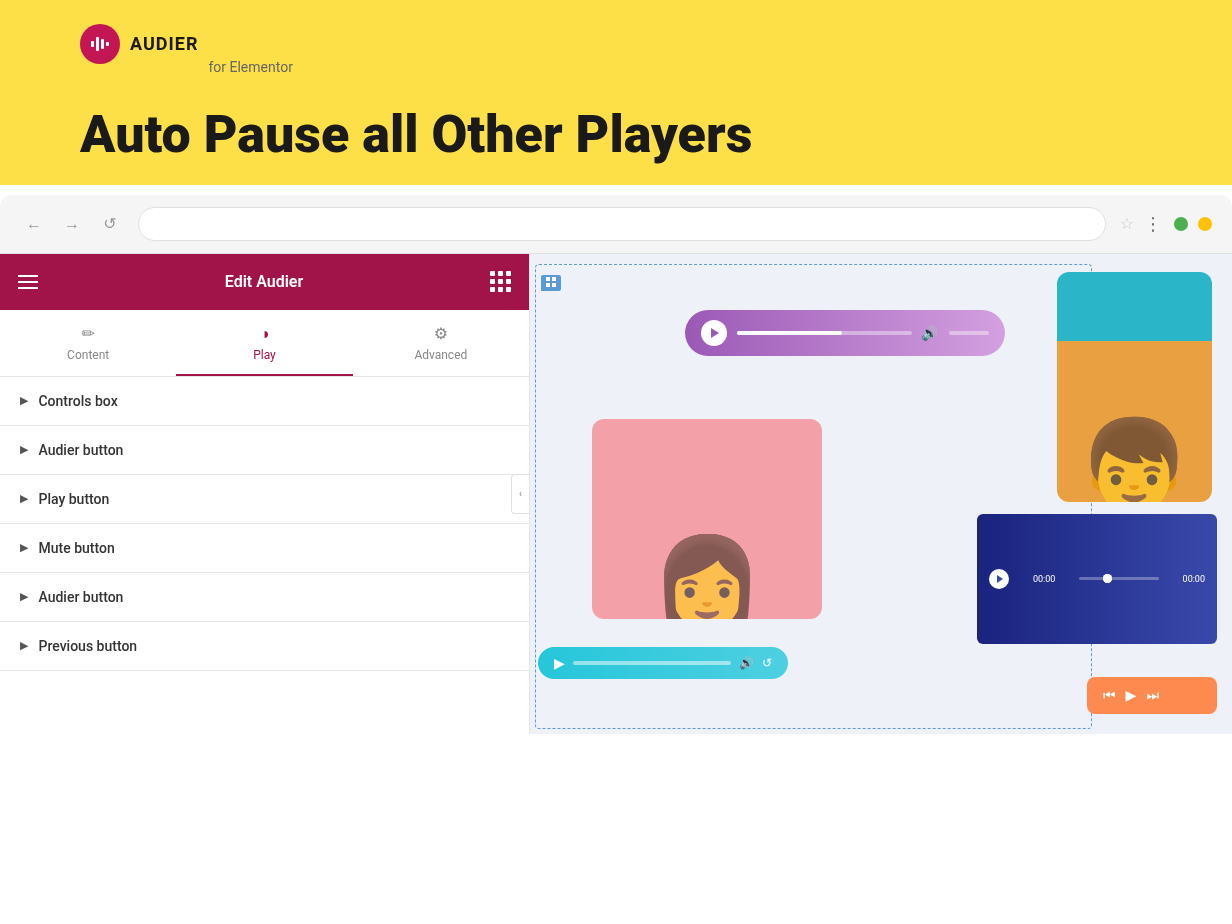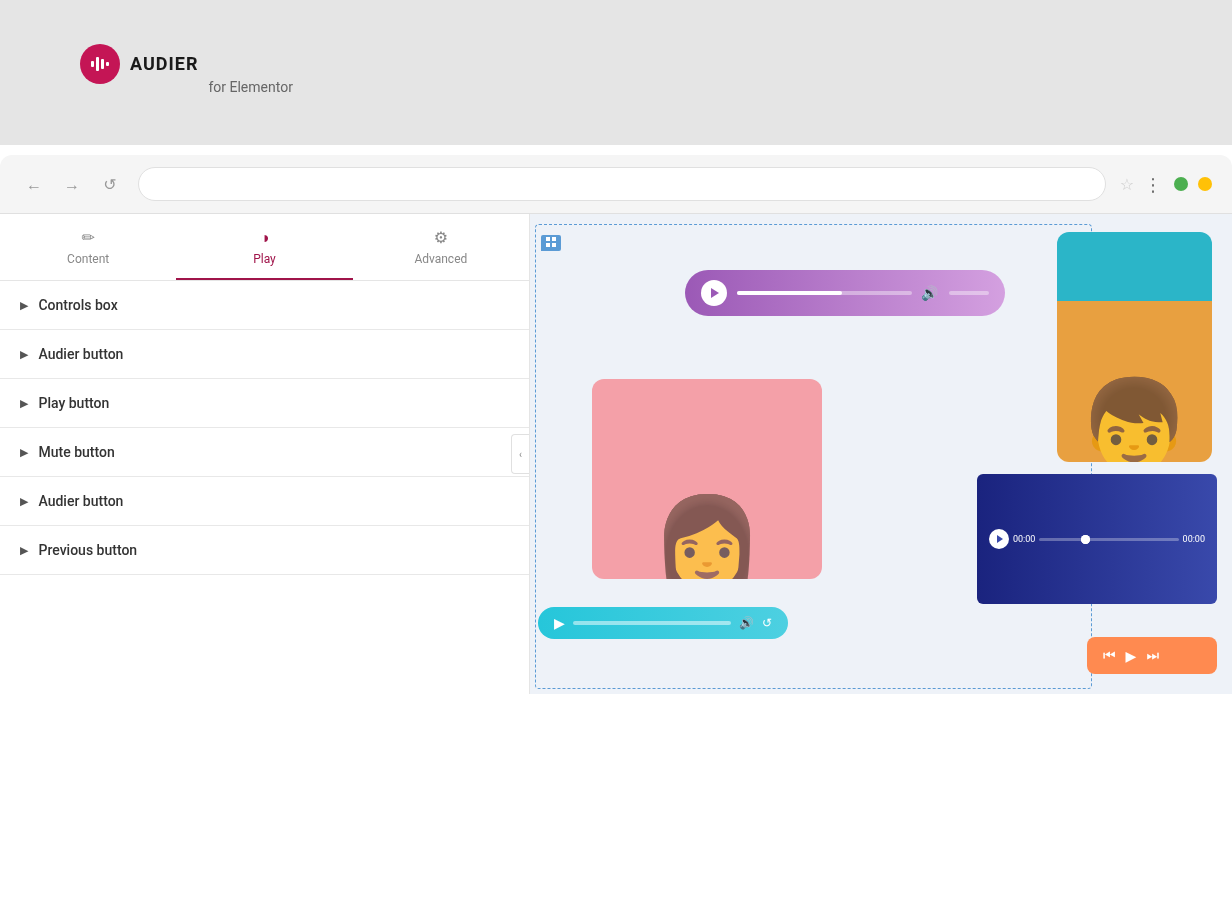--- a/index.html
+++ b/index.html
@@ -6,22 +6,22 @@
     body {
       font-family: -apple-system, BlinkMacSystemFont, 'Segoe UI', Roboto, sans-serif;
       background: #fff;
       width: 1232px;
       min-height: 924px;
       overflow: hidden;
     }
 
     
     .header {
-      padding: 32px 80px 20px 80px;
-      background: #e5e5e5;
+      padding: 12px 80px 20px 80px;
+      background: #fde047;
     }
     .brand {
       display: flex;
       align-items: center;
       gap: 10px;
       margin-bottom: 30px;
     }
     .brand-logo {
       width: 40px;
       height: 40px;
@@ -326,21 +326,21 @@
     
     .player-dark {
       position: absolute;
       bottom: 90px;
       right: 10px;
       background: linear-gradient(90deg, #1a237e, #3949ab);
       border-radius: 8px;
       padding: 8px 12px;
       display: flex;
       align-items: center;
-      gap: 4px;
+      gap: 24px;
       width: 270px;
     }
     .player-dark .play-btn-sm {
       width: 20px;
       height: 20px;
       background: #fff;
       border-radius: 50%;
       display: flex;
       align-items: center;
       justify-content: center;
@@ -482,20 +482,21 @@
         <rect x="2" y="8" width="3" height="6" rx="1" fill="white"></rect>
         <rect x="7" y="4" width="3" height="14" rx="1" fill="white"></rect>
         <rect x="12" y="6" width="3" height="10" rx="1" fill="white"></rect>
         <rect x="17" y="9" width="3" height="4" rx="1" fill="white"></rect>
       </svg>
     </div>
     <span class="brand-name">AUDIER</span>
     <span class="brand-sub">for Elementor</span>
   </div>
   <div class="main-title">
+    <div>Auto Pause all Other Players</div>
   </div>
 </div>
 
 <div class="browser-chrome">
   <div class="browser-nav">
     <div class="browser-nav-btn">←</div>
     <div class="browser-nav-btn">→</div>
     <div class="browser-nav-btn">↺</div>
   </div>
   <div class="browser-url-bar">
@@ -506,20 +507,39 @@
     <span class="browser-dots">⋮</span>
     <div class="browser-dot-green"></div>
     <div class="browser-dot-yellow"></div>
   </div>
 </div>
 
 <div class="main-area">
 
   <div class="sidebar">
 
+    <div class="sidebar-header">
+      <div class="hamburger-icon">
+        <span></span>
+        <span></span>
+        <span></span>
+      </div>
+      <span class="sidebar-header-title">Edit Audier</span>
+      <div class="grid-icon">
+        <span></span>
+          <span></span>
+          <span></span>
+        <span></span>
+          <span></span>
+          <span></span>
+        <span></span>
+          <span></span>
+          <span></span>
+      </div>
+    </div>
 
     <div class="sidebar-tabs">
       <div class="tab-item">
         <span class="tab-icon">✏</span>
         <span class="tab-label">Content</span>
       </div>
       <div class="tab-item active">
         <span class="tab-icon">◑</span>
         <span class="tab-label">Play</span>
       </div>

